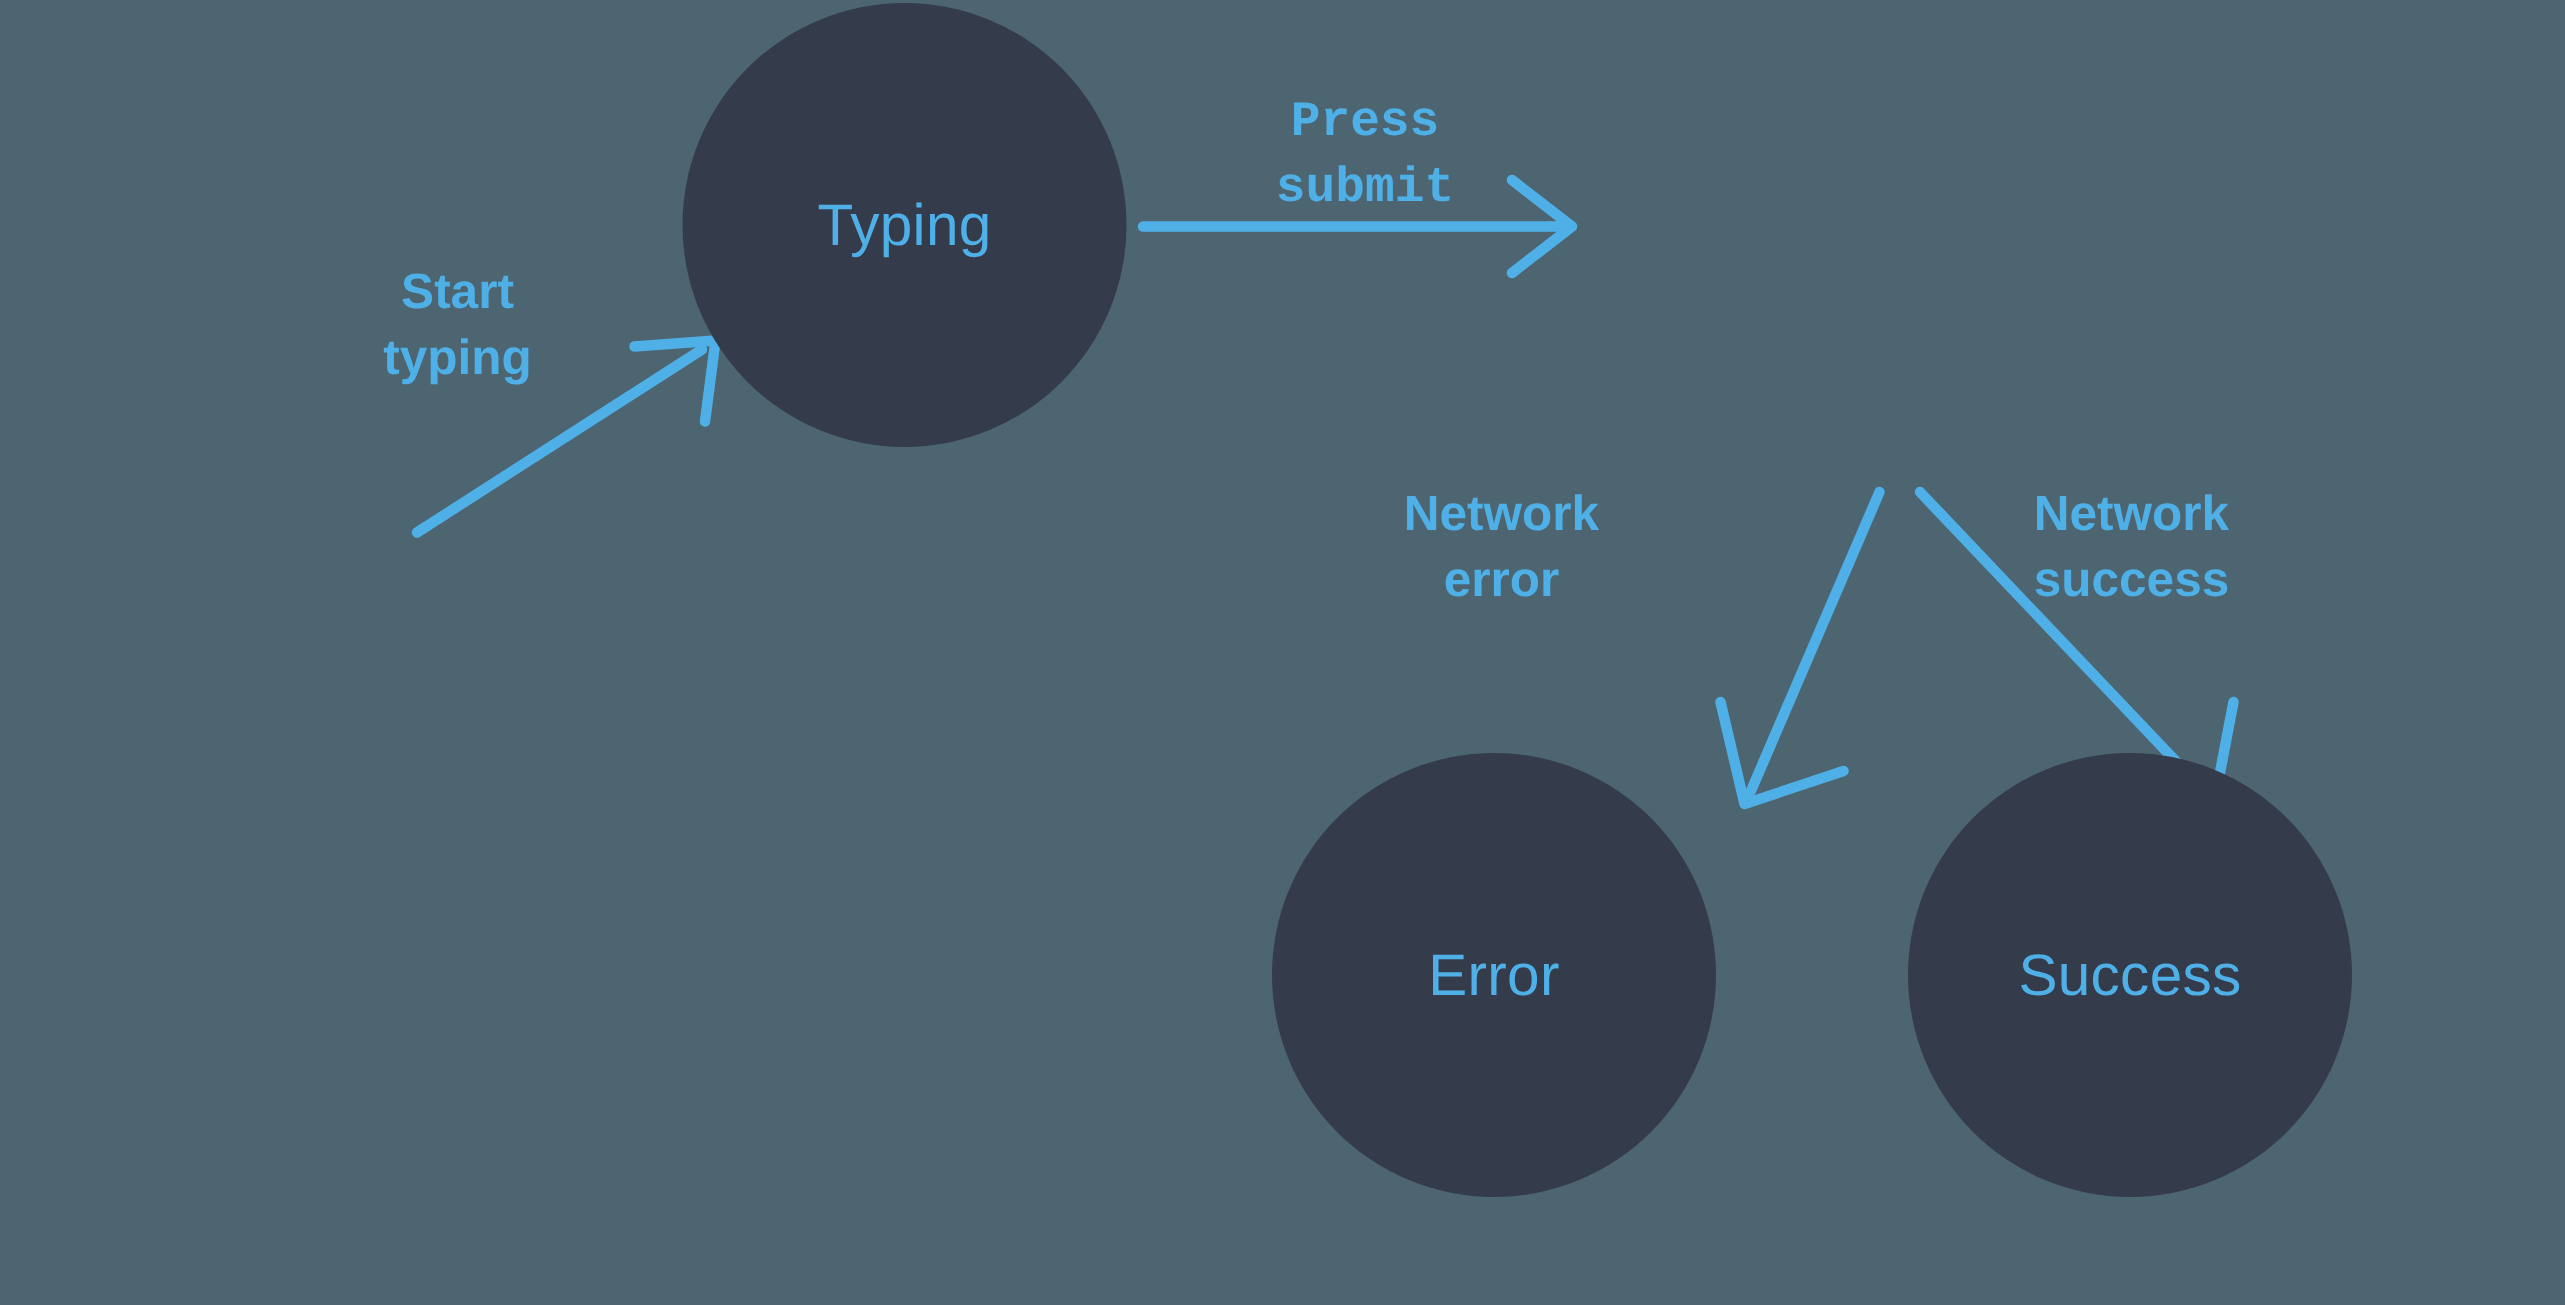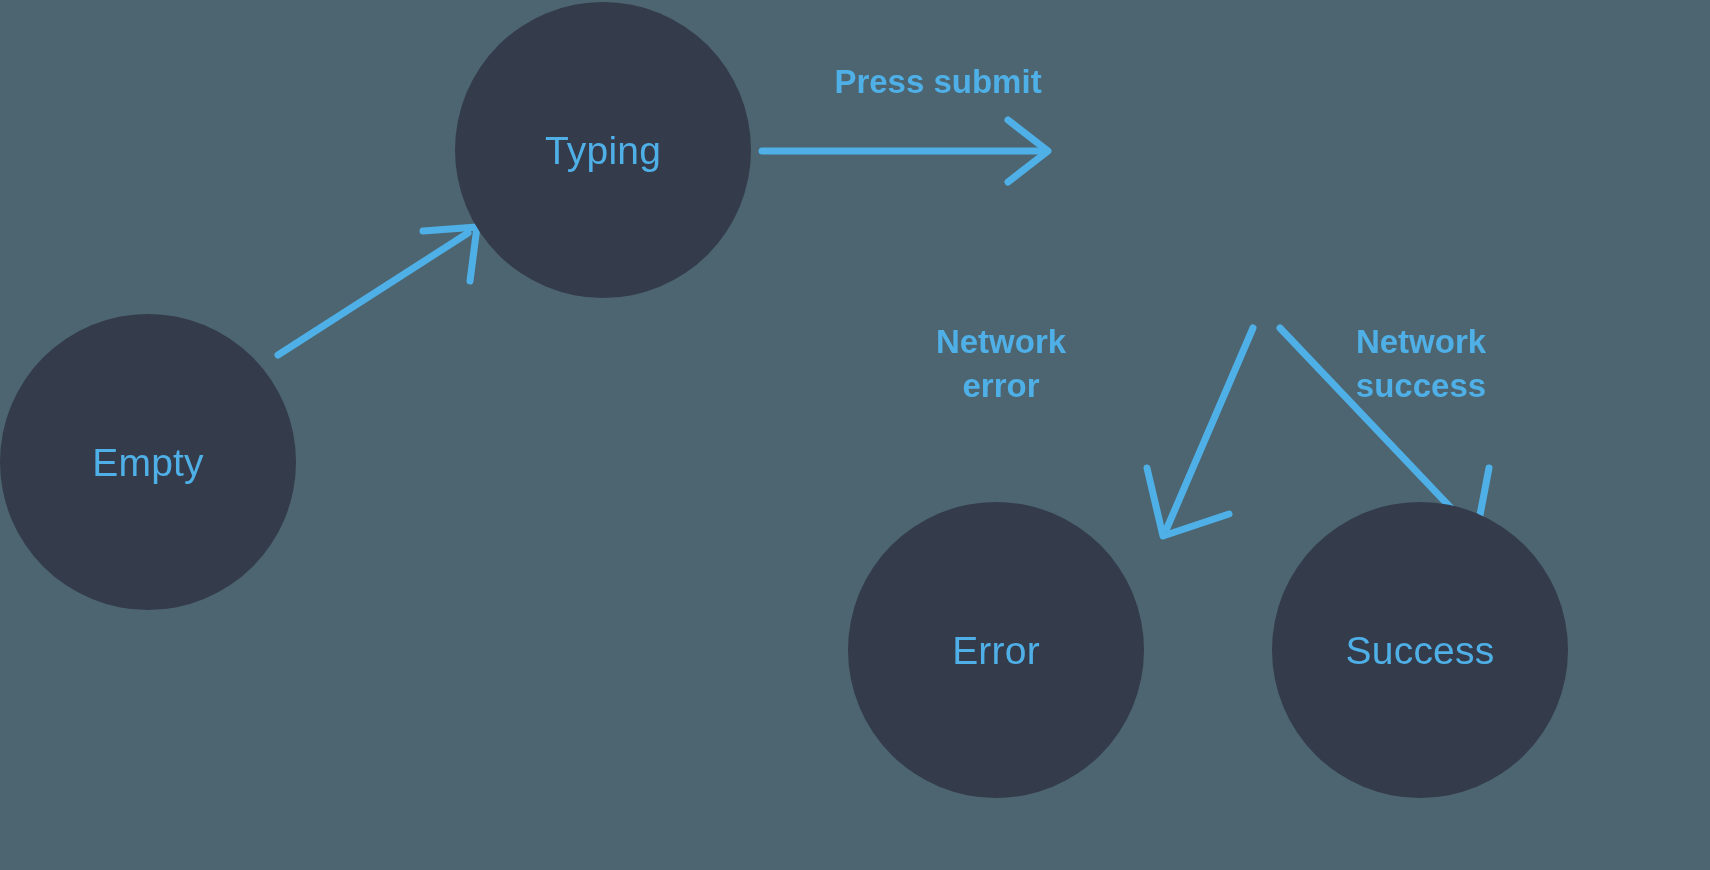--- a/index.html
+++ b/index.html
@@ -55,21 +55,21 @@
   }
   
   #node-empty      { left: 0px;    top: 314px; width: 296px; height: 296px; }
   #node-typing     { left: 455px;  top: 2px;   width: 296px; height: 296px; }
   #node-submitting { left: 1068px; top: 2px;   width: 296px; height: 296px; }
   #node-error      { left: 848px;  top: 502px; width: 296px; height: 296px; }
   #node-success    { left: 1272px; top: 502px; width: 296px; height: 296px; }
 
   
   #label-start-typing    { left: 215px;  top: 172px; width: 180px; }
-  #label-press-submit    { left: 828px;  top: 60px;  width: 220px; }
+  #label-press-submit    { left: 800px;  top: 60px;  width: 220px; font-family: Liberation Mono, monospace; }
   #label-network-error   { left: 905px;  top: 320px; width: 192px; }
   #label-network-success { left: 1325px; top: 320px; width: 192px; }
 </style>
 </head>
 <body>
 
 <div id="stage">
 
   <svg id="edges" viewBox="0 0 1710 870" width="1710" height="870" xmlns="http://www.w3.org/2000/svg">
 
@@ -87,37 +87,36 @@
       <line x1="1253" y1="328" x2="1167" y2="528" stroke="#4fb0e8" stroke-width="7" stroke-linecap="round"></line>
       <polyline points="1147,468 1163,536 1229,514" fill="none" stroke="#4fb0e8" stroke-width="7" stroke-linecap="round" stroke-linejoin="round"></polyline>
     </g>
 
     <g>
       <line x1="1280" y1="328" x2="1470" y2="528" stroke="#4fb0e8" stroke-width="7" stroke-linecap="round"></line>
       <polyline points="1409,514 1476,536 1489,468" fill="none" stroke="#4fb0e8" stroke-width="7" stroke-linecap="round" stroke-linejoin="round"></polyline>
     </g>
   </svg>
 
-  <div id="node-empty" class="state-node">
-    <span class="state-label">Empty</span>
-  </div>
 
   <div id="node-typing" class="state-node">
     <span class="state-label">Typing</span>
   </div>
 
 
   <div id="node-error" class="state-node">
     <span class="state-label">Error</span>
   </div>
 
   <div id="node-success" class="state-node">
     <span class="state-label">Success</span>
   </div>
 
+  <div id="label-start-typing" class="edge-label">Start
+typing</div>
 
   <div id="label-press-submit" class="edge-label">Press submit</div>
 
   <div id="label-network-error" class="edge-label">Network
 error</div>
 
   <div id="label-network-success" class="edge-label">Network
 success</div>
 
 </div>

